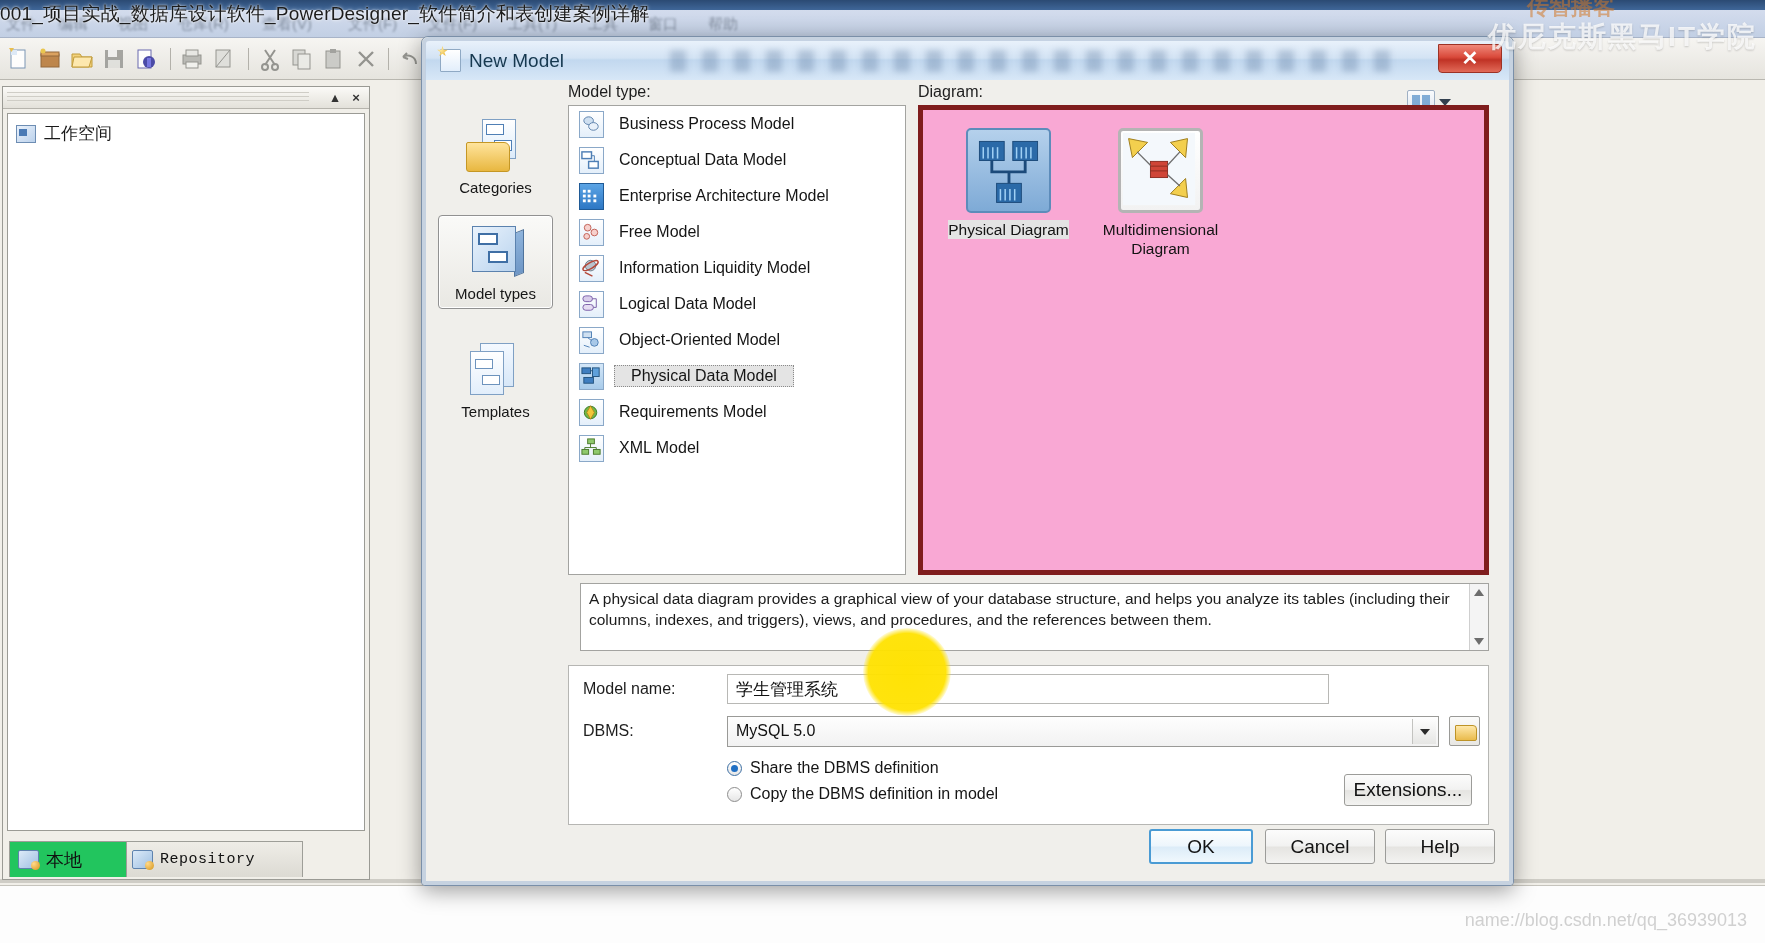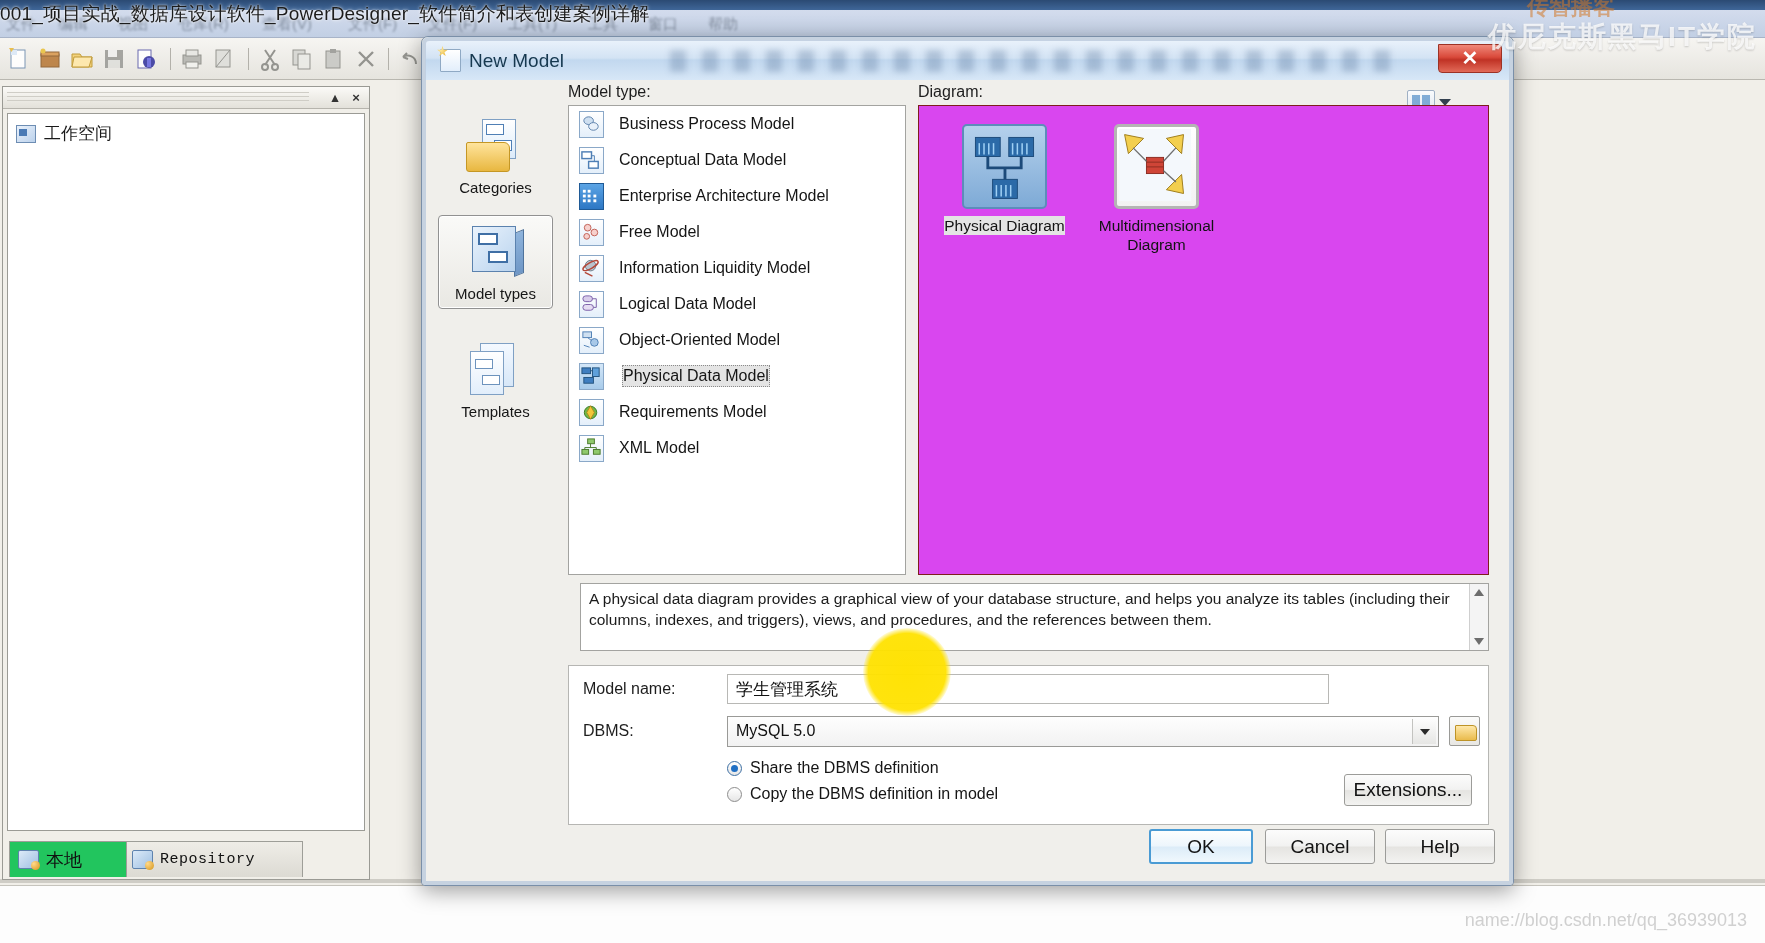--- a/index.html
+++ b/index.html
@@ -354,35 +354,34 @@
     cursor: pointer;
   }
   .mt-row .mt-txt {
     font-size: 16px; color: #151515;
     white-space: nowrap;
     padding: 2px 5px;
   }
   .mt-row.selected .mt-txt {
     background: #e4e4e4;
     border: 1px dotted #8a8a8a;
-    padding: 1px 0;
-    margin-left: 8px;
+    padding: 1px 16px;
   }
   .mt-ico {
     width: 25px; height: 27px;
     position: relative; flex: none;
     background: linear-gradient(to bottom, #ffffff, #e4effa);
     border: 1px solid #8aa8c8;
   }
 
   
   .dg-pane {
     position: absolute; left: 490px; top: 22px; right: 18px; height: 470px;
-    background: #d946ef;
-    border: 1px solid #7f1d1d;
+    background: #f9a8d4;
+    border: 5px solid #7f1d1d;
   }
   .dg-item {
     position: absolute; top: 18px;
     width: 155px;
     display: flex; flex-direction: column; align-items: center; gap: 7px;
     cursor: pointer;
   }
   .dg-thumb {
     width: 85px; height: 85px;
     border-radius: 5px;

